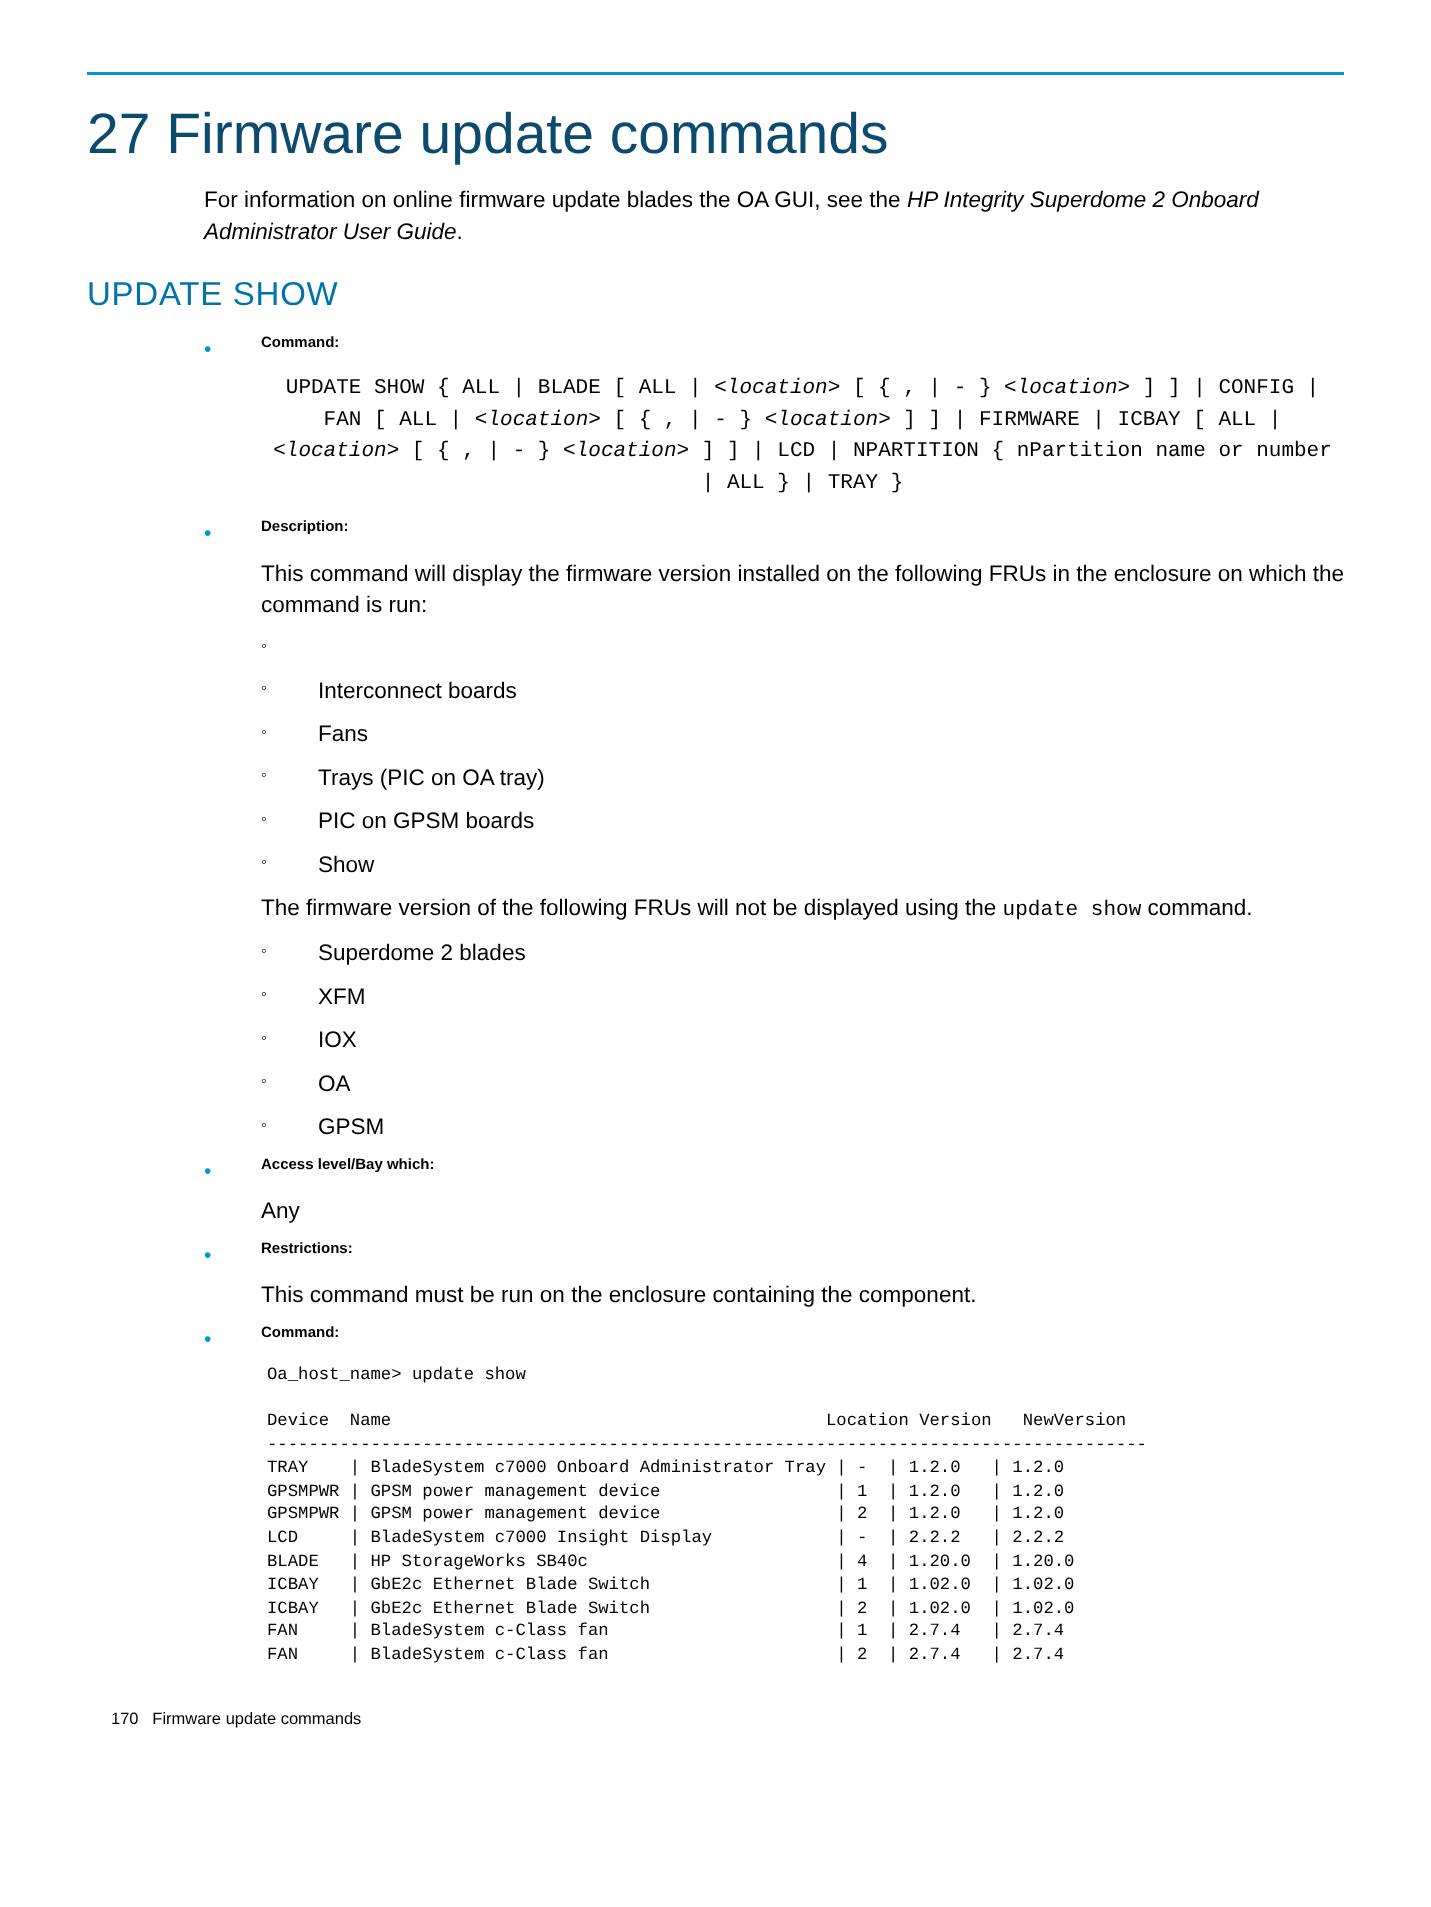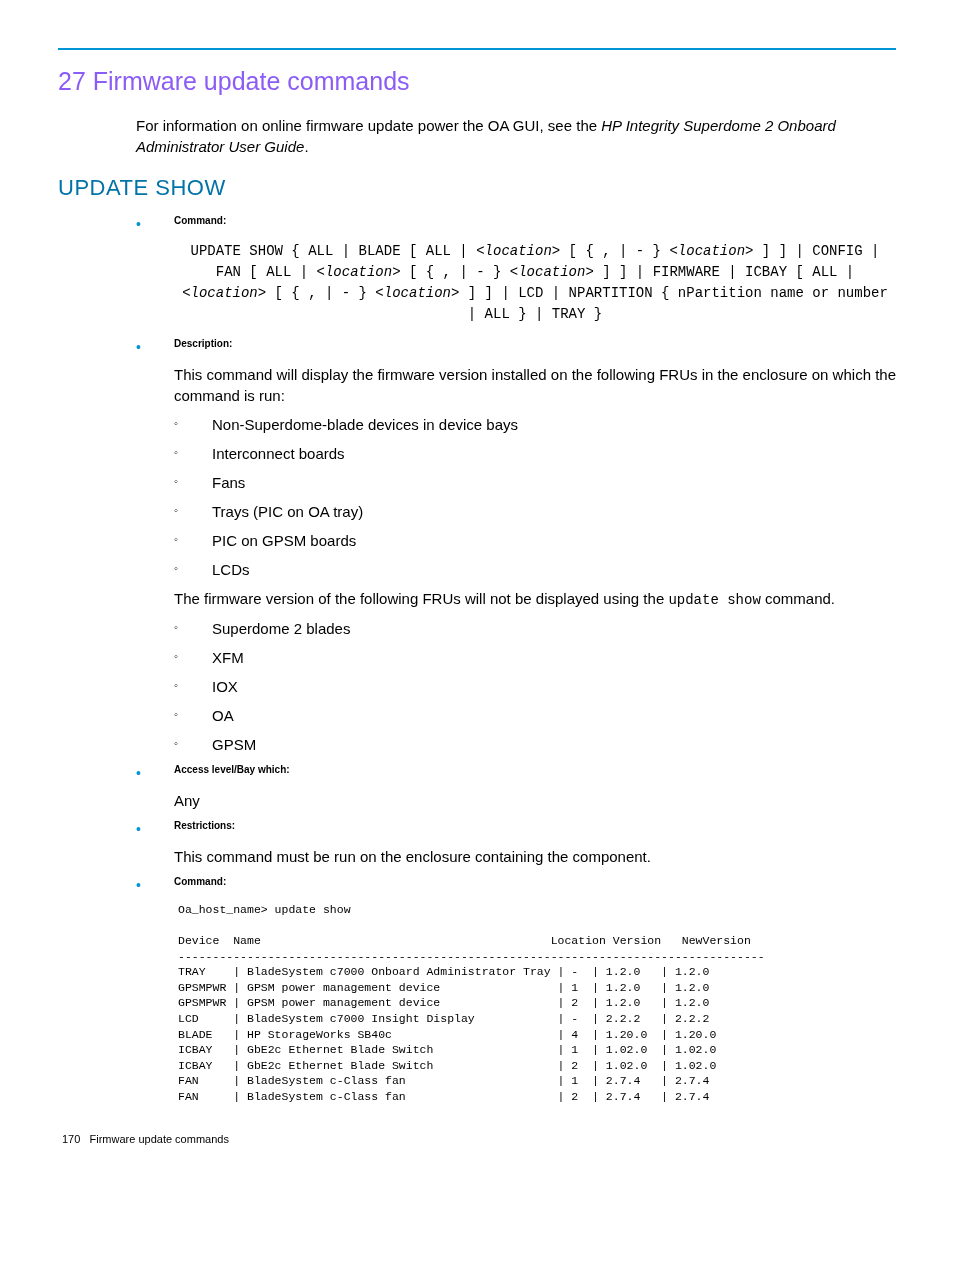--- a/index.html
+++ b/index.html
@@ -15,23 +15,23 @@
       padding: 48px 58px 30px 58px;
     }
     .rule {
       border: none;
       border-top: 2px solid #0096d6;
       margin-bottom: 14px;
     }
     h1 {
       font-family: Arial, Helvetica, sans-serif;
       font-weight: 400;
-      font-size: 25px;
-      color: #8b5cf6;
-      margin-bottom: 16px;
+      font-size: 38px;
+      color: #0c4a6e;
+      margin-bottom: 6px;
     }
     .intro {
       margin-left: 78px;
       margin-bottom: 16px;
       font-size: 15px;
     }
     .intro .italic { font-style: italic; }
     h2 {
       font-family: Arial, Helvetica, sans-serif;
       font-weight: 400;
@@ -93,32 +93,32 @@
       font-family: "Courier New", monospace;
       font-size: 11.5px;
       margin-left: 120px;
       margin-top: 4px;
       white-space: pre;
       line-height: 1.35;
     }
     .footer {
       margin-top: 28px;
       font-size: 11px;
-      margin-left: 4px;
+      margin-left: 16px;
     }
   </style>
 </head>
 <body>
 
 <div class="page">
   <hr class="rule">
   <h1>27 Firmware update commands</h1>
 
   <p class="intro">
-    <span>For information on online firmware update power the OA GUI, see the </span><span class="italic">HP Integrity Superdome 2 Onboard Administrator User Guide</span><span>.</span>
+    <span>For information on online firmware update blades the OA GUI, see the </span><span class="italic">HP Integrity Superdome 2 Onboard Administrator User Guide</span><span>.</span>
   </p>
 
   <h2>Update Show</h2>
 
   <div class="level1">
     <div class="bullet-item">
       <span class="filled-bullet">•</span>
       <span class="section-label">Command:</span>
     </div>
   </div>
@@ -128,41 +128,40 @@
     <div class="bullet-item">
       <span class="filled-bullet">•</span>
       <span class="section-label">Description:</span>
     </div>
   </div>
   <p class="body-text">This command will display the firmware version installed on the following FRUs in the enclosure on which the command is run:</p>
 
   <div class="level2" id="list-displayed">
       <div class="sub-item">
         <span class="circle-bullet">◦</span>
-        <span>Non-Superdome-blade devices in device bays</span>
       </div>
       <div class="sub-item">
         <span class="circle-bullet">◦</span>
         <span>Interconnect boards</span>
       </div>
       <div class="sub-item">
         <span class="circle-bullet">◦</span>
         <span>Fans</span>
       </div>
       <div class="sub-item">
         <span class="circle-bullet">◦</span>
         <span>Trays (PIC on OA tray)</span>
       </div>
       <div class="sub-item">
         <span class="circle-bullet">◦</span>
         <span>PIC on GPSM boards</span>
       </div>
       <div class="sub-item">
         <span class="circle-bullet">◦</span>
-        <span>LCDs</span>
+        <span>Show</span>
       </div>
     </div>
 
   <p class="body-text">
     <span>The firmware version of the following FRUs will not be displayed using the </span><span class="inline-code">update show</span><span> command.</span>
   </p>
 
   <div class="level2" id="list-not-displayed">
       <div class="sub-item">
         <span class="circle-bullet">◦</span>

